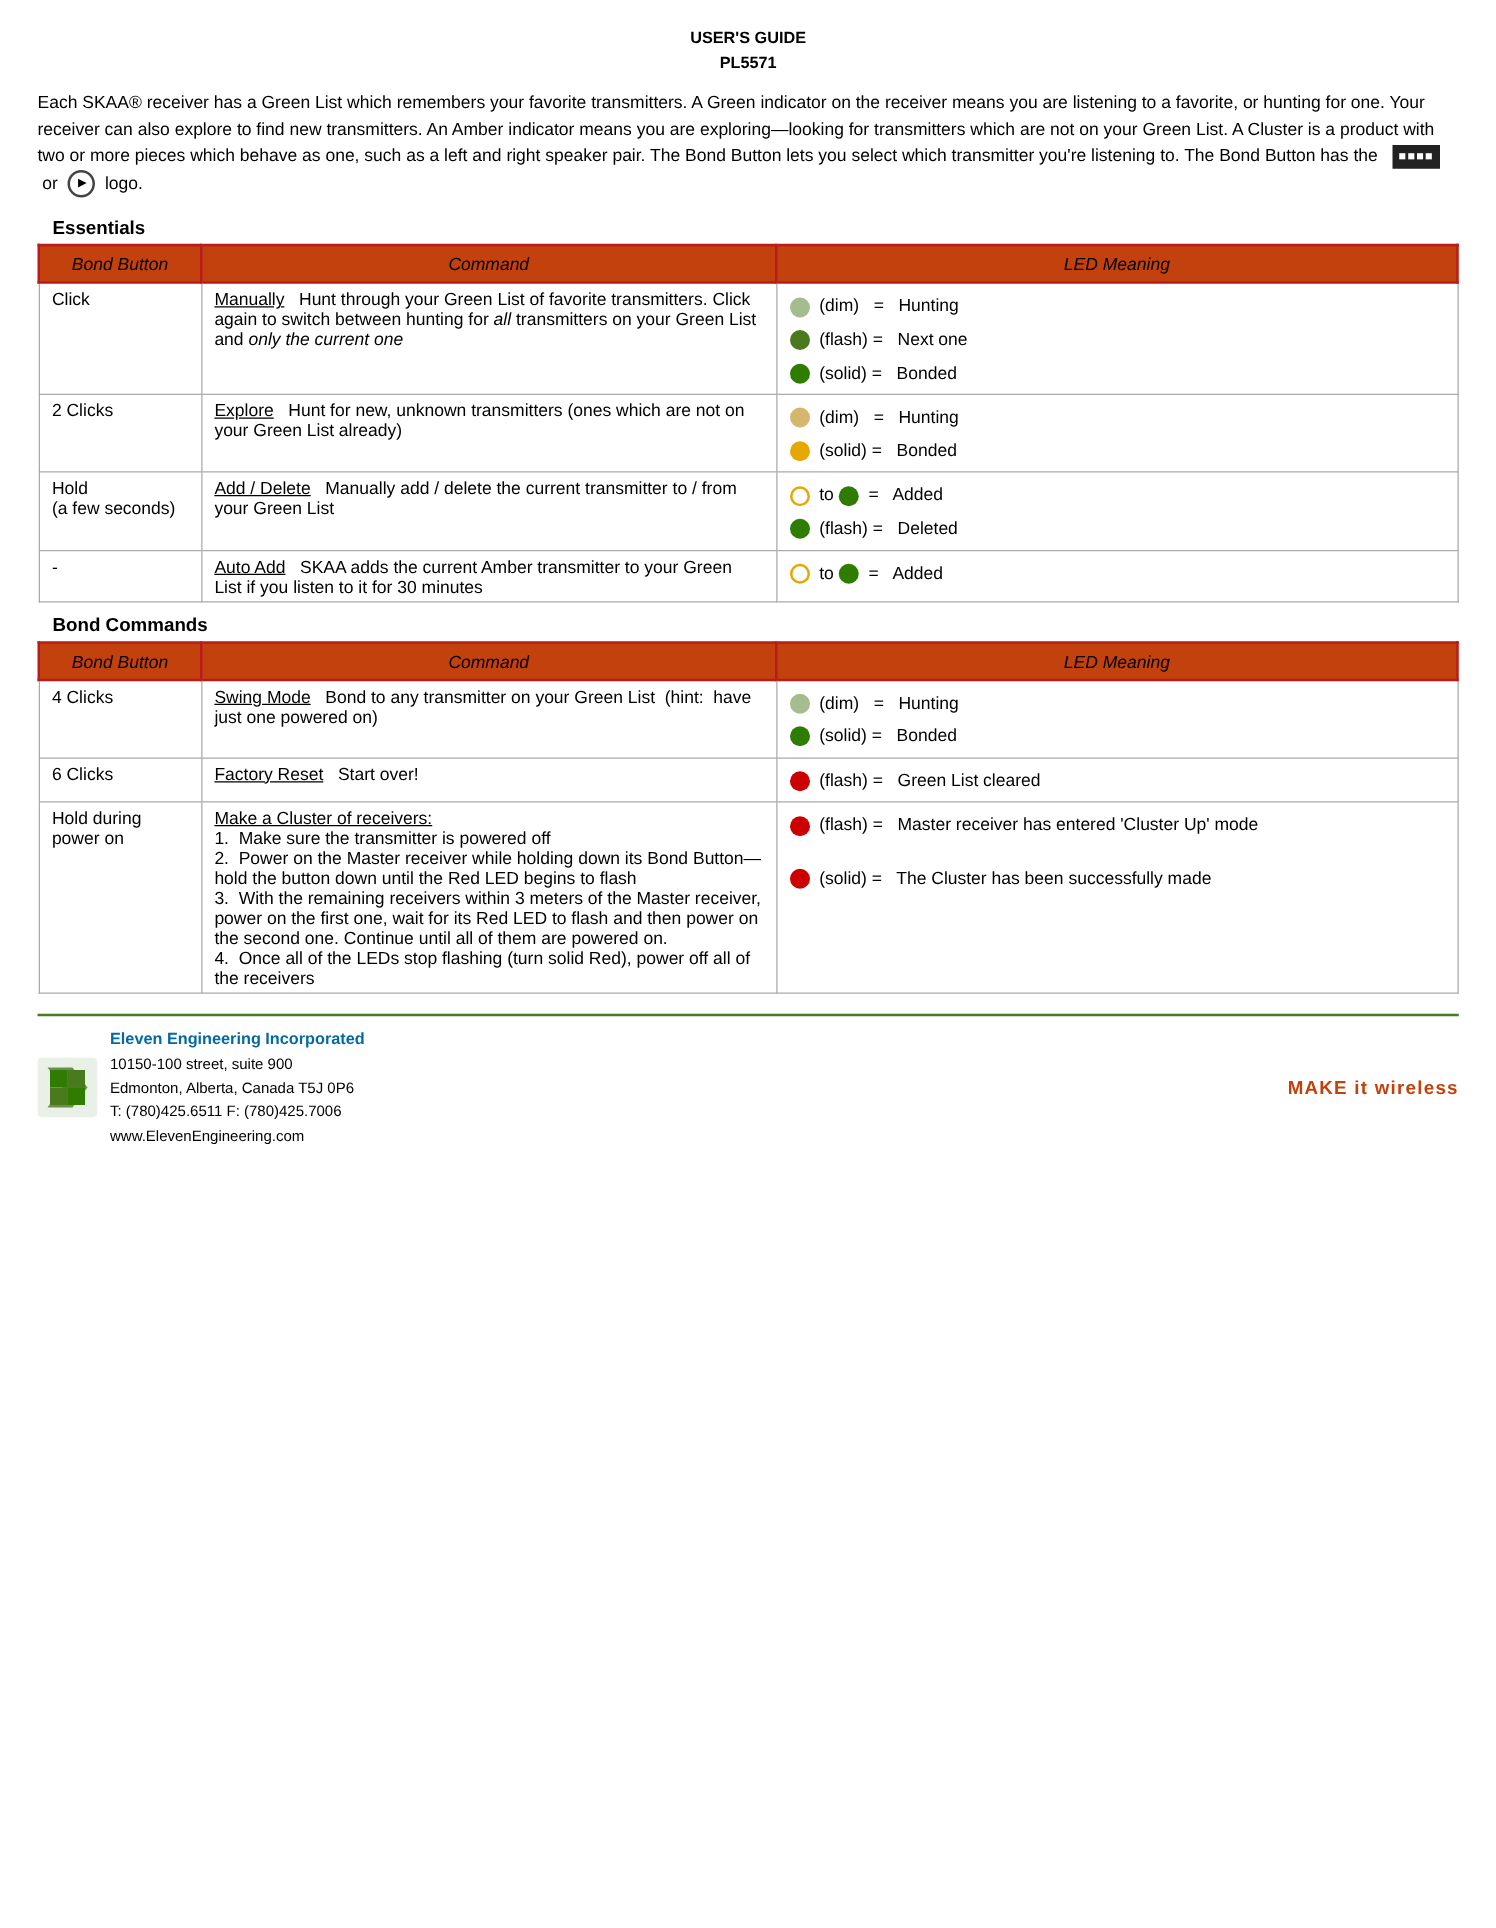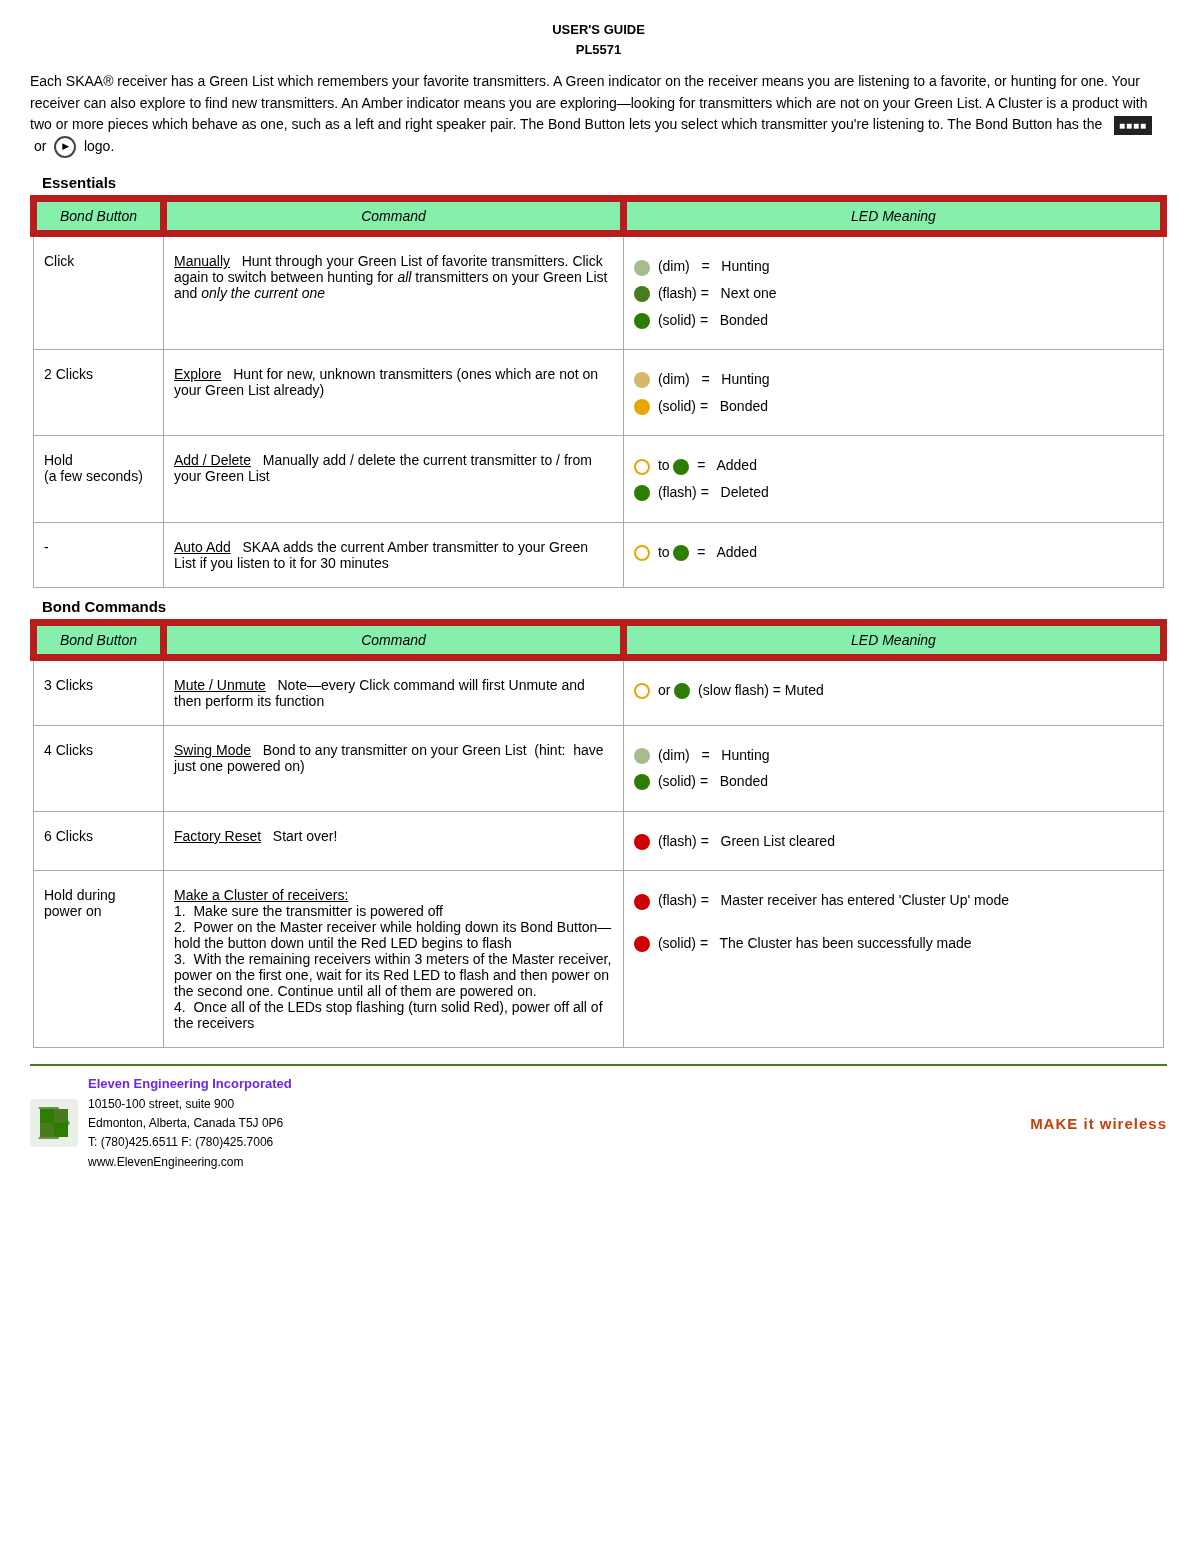--- a/index.html
+++ b/index.html
@@ -27,30 +27,30 @@
       font-weight: bold;
       font-size: 15px;
       margin: 10px 0 4px 12px;
     }
     table {
       width: 100%;
       border-collapse: collapse;
       margin-bottom: 10px;
     }
     th {
-      background: #86efac;
+      background: #c2410c;
       font-style: italic;
       font-weight: normal;
-      border: 7px solid #b91c1c;
+      border: 2px solid #b91c1c;
       padding: 6px 10px;
       text-align: center;
     }
     td {
       border: 1px solid #aaa;
-      padding: 16px 10px;
+      padding: 4px 10px;
       vertical-align: top;
     }
     .col-bond { width: 130px; }
     .col-cmd { width: 460px; }
     .col-led { width: auto; }
     .led-circle {
       display: inline-block;
       width: 16px;
       height: 16px;
       border-radius: 50%;
@@ -82,21 +82,21 @@
     .logo-icon {
       width: 48px;
       height: 48px;
     }
     .company-info {
       font-size: 12px;
       line-height: 1.6;
     }
     .company-name {
       font-weight: bold;
-      color: #6d28d9;
+      color: #0369a1;
       font-size: 13px;
     }
     .make-wireless {
       color: #c2410c;
       font-weight: bold;
       font-size: 15px;
       letter-spacing: 1px;
     }
     .bond-icon {
       display: inline-block;
@@ -228,35 +228,20 @@
 <table>
   <thead>
     <tr>
       <th class="col-bond">Bond Button</th>
       <th class="col-cmd">Command</th>
       <th class="col-led">LED Meaning</th>
     </tr>
   </thead>
   <tbody>
 
-    <tr>
-      <td>3 Clicks</td>
-      <td>
-        <span class="cmd-title">Mute / Unmute</span>
-        &nbsp; Note—every Click command will first Unmute and then perform its function
-      </td>
-      <td>
-        <div class="led-row">
-          <span class="led-circle led-amber-outline"></span>
-          or
-          <span class="led-circle led-green-solid"></span>
-          (slow flash) = Muted
-        </div>
-      </td>
-    </tr>
 
     <tr>
       <td>4 Clicks</td>
       <td>
         <span class="cmd-title">Swing Mode</span>
         &nbsp; Bond to any transmitter on your Green List &nbsp;(hint: &nbsp;have just one powered on)
       </td>
       <td>
         <div class="led-row">
           <span class="led-circle led-green-dim"></span> (dim) &nbsp; = &nbsp; Hunting

